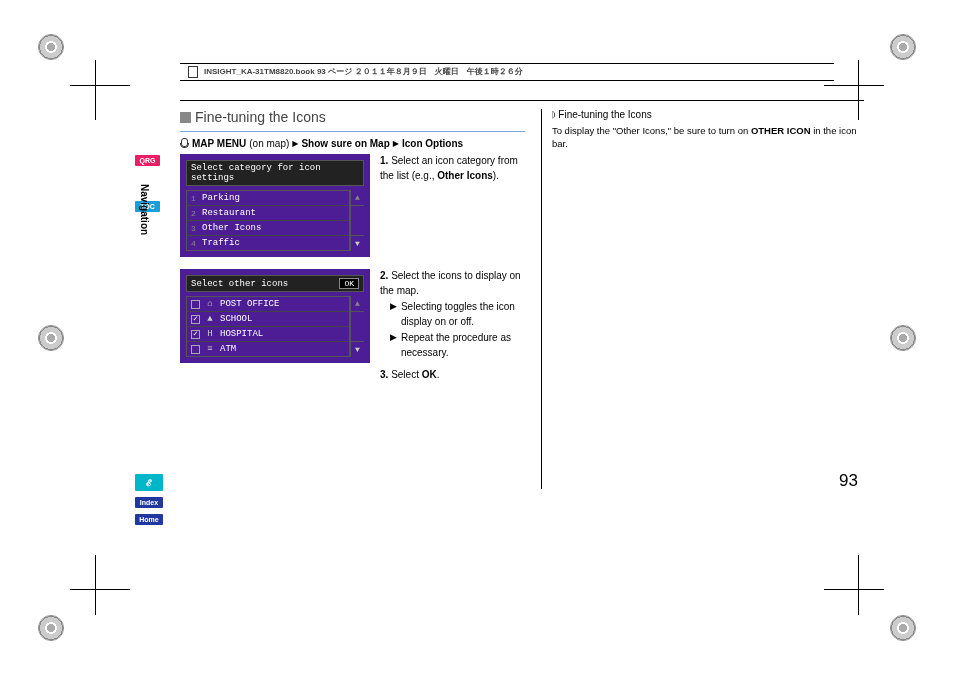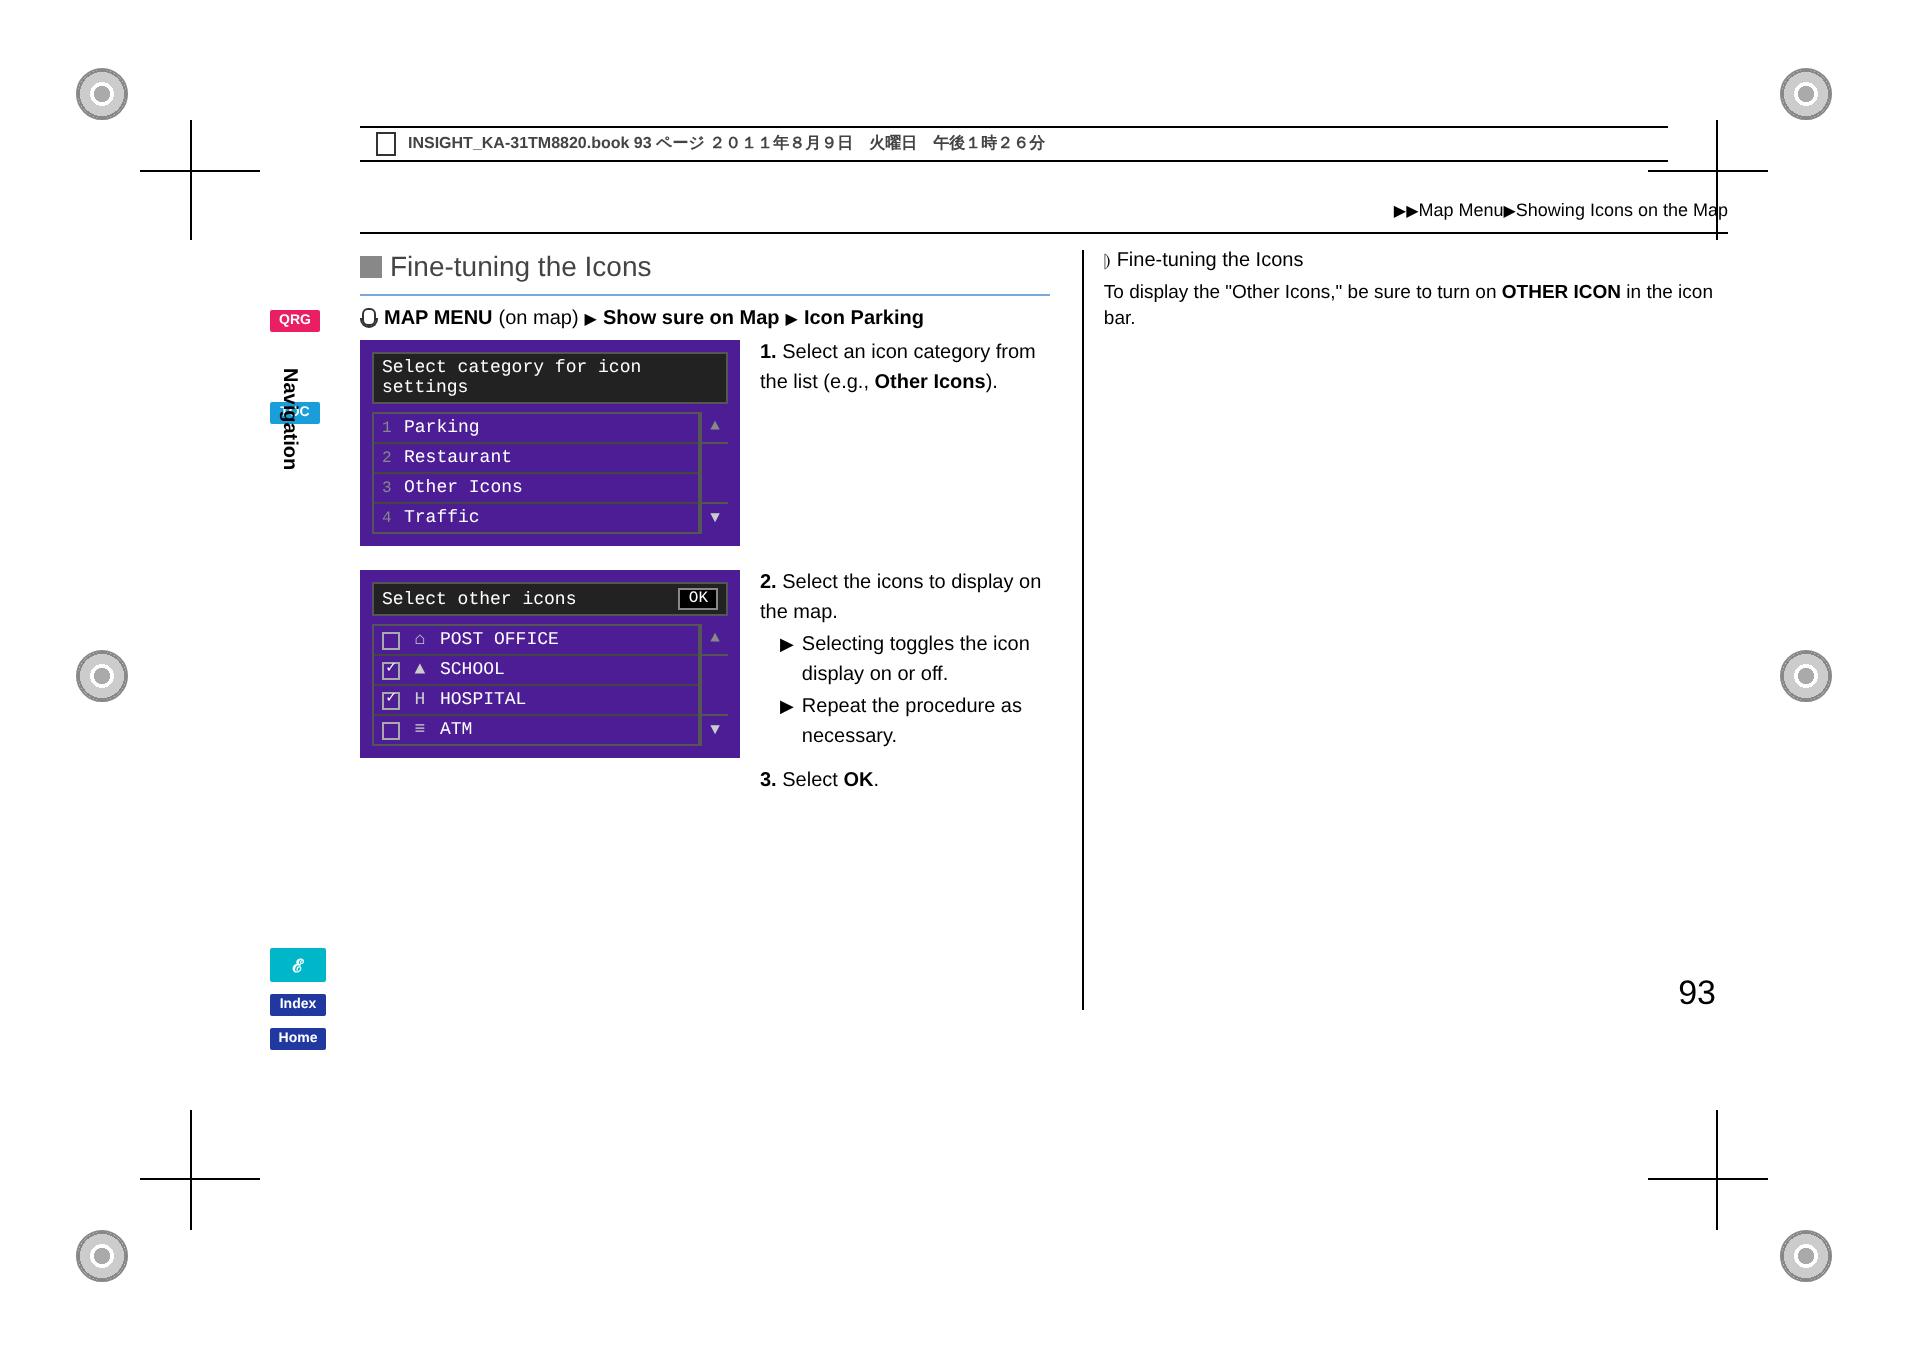--- a/index.html
+++ b/index.html
@@ -154,42 +154,39 @@
   </div>
 </div>
 
 <div class="side-bottom">
   <div class="tab voice">ℰ</div>
   <div class="tab idx">Index</div>
   <div class="tab home">Home</div>
 </div>
 
 <div class="page">
-  <div class="breadcrumb">
-    <span class="tri">▶▶</span><span>Map Menu</span><span class="tri">▶</span><span>Showing Icons on the Map</span>
-  </div>
   <hr class="hr">
 
   <div class="columns">
     <div class="col-left">
 
       <div class="section-title">
         <span class="sq"></span>
         <span>Fine-tuning the Icons</span>
       </div>
       <hr class="thin-blue">
 
       <div class="nav-path">
         <span class="voice-icon"></span>
         <span class="b">MAP MENU</span>
         <span>(on map)</span>
         <span class="tri-small">▶</span>
         <span class="b">Show sure on Map</span>
         <span class="tri-small">▶</span>
-        <span class="b">Icon Parking</span>
+        <span class="b">Icon Options</span>
       </div>
 
 
       <div class="step-row">
         <div class="screenshot">
           <div class="title">
             <span>Select category for icon settings</span>
           </div>
           <div class="list-wrap">
             <div class="list">

